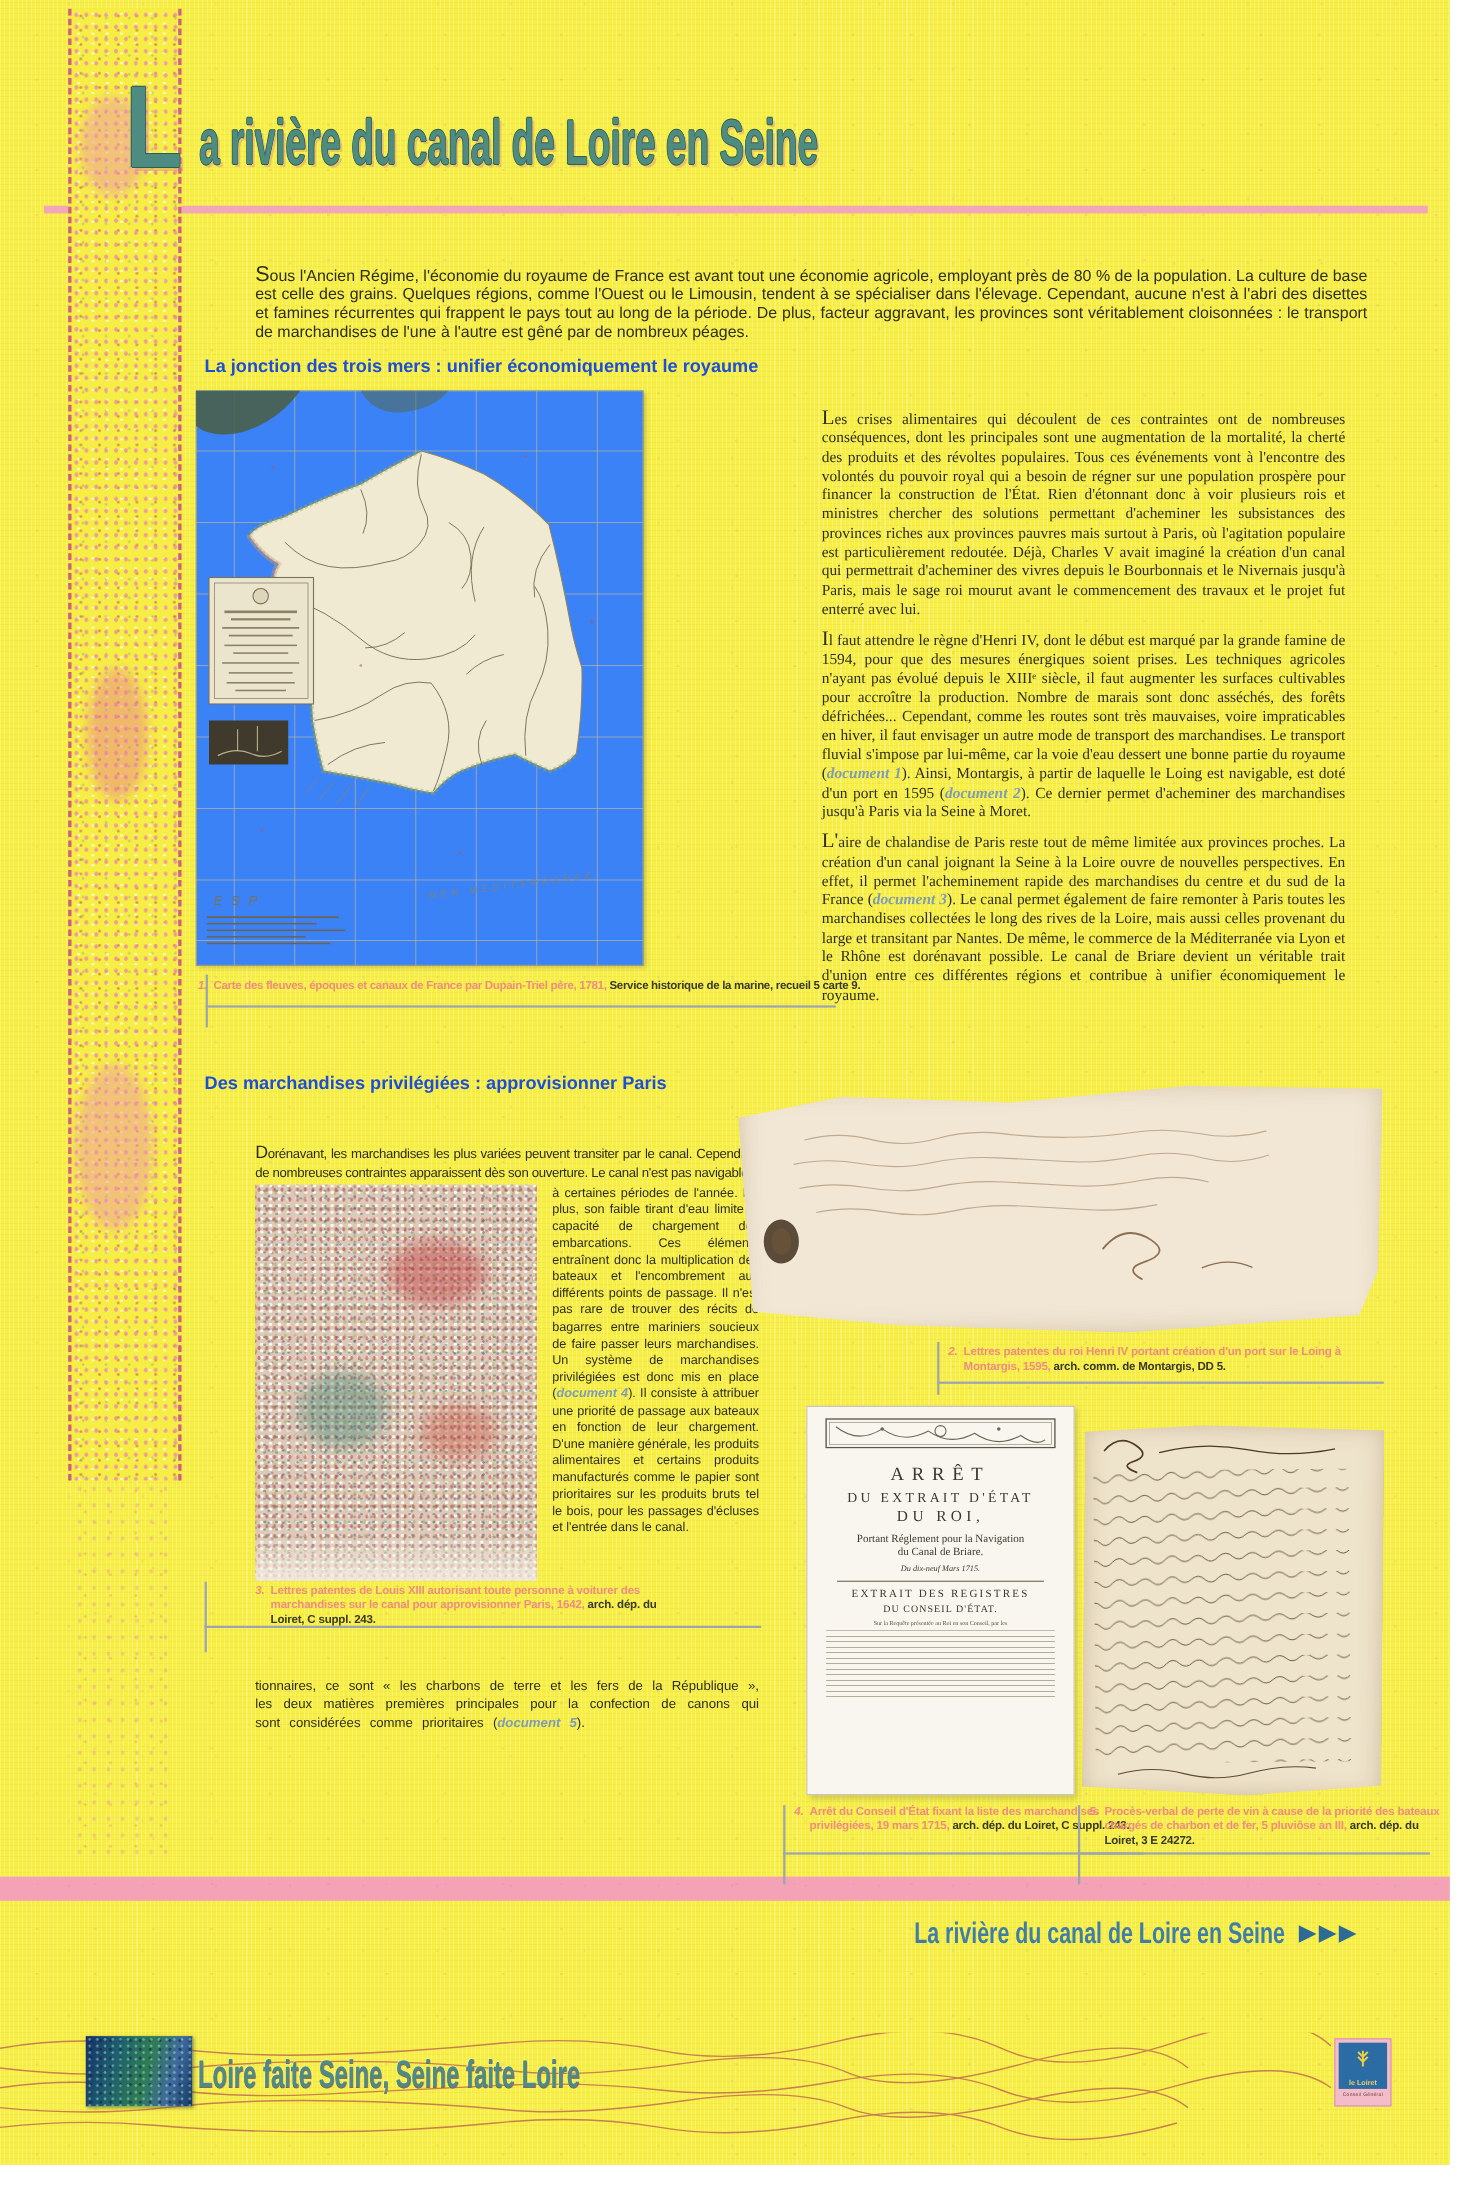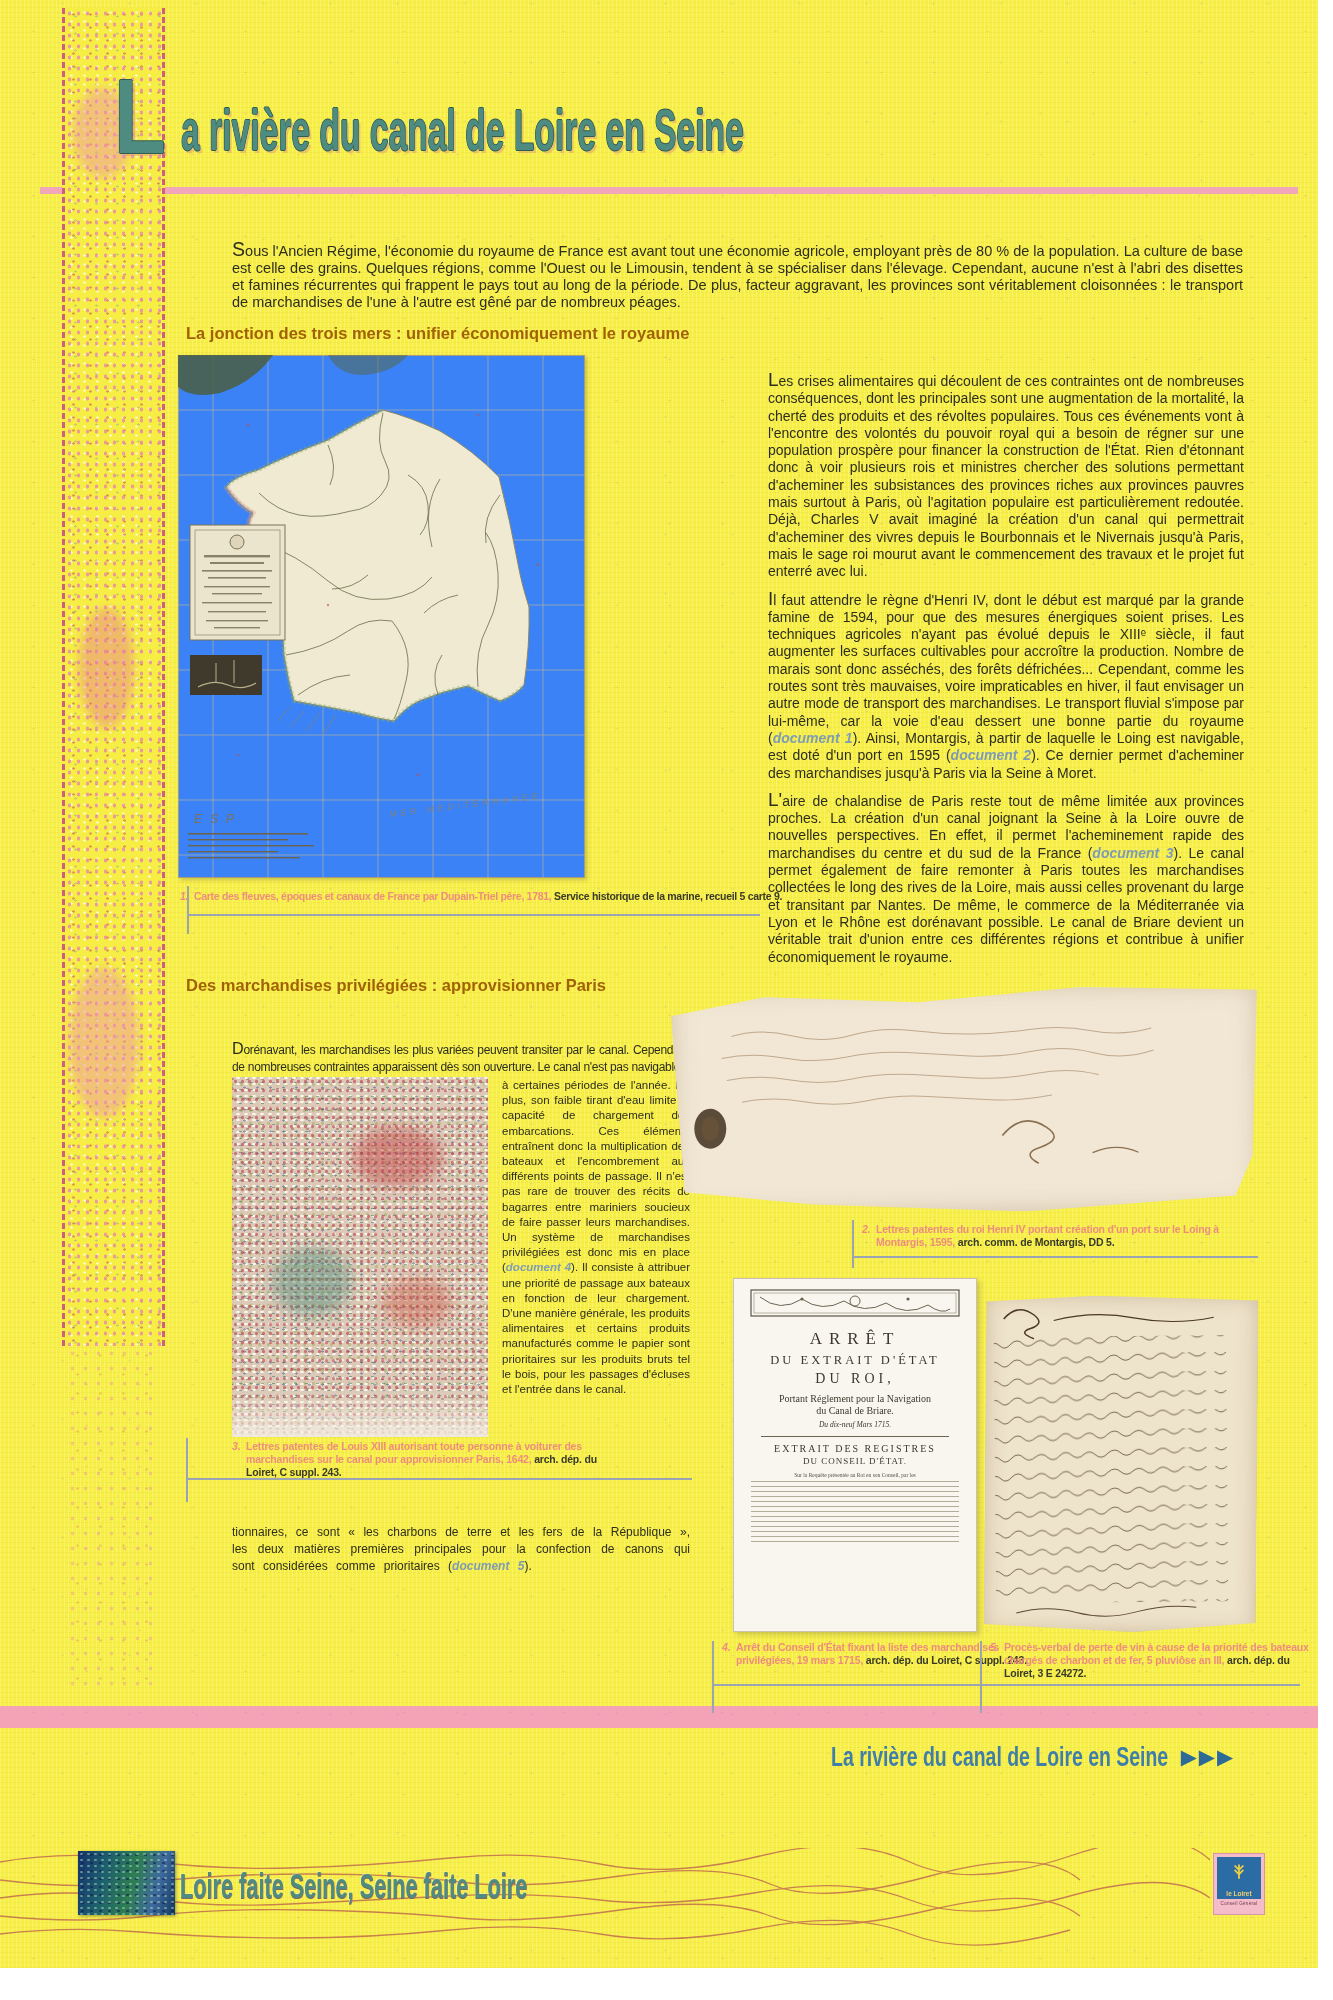--- a/index.html
+++ b/index.html
@@ -37,24 +37,24 @@
     text-shadow:1px 0 #2f5c53,-1px 0 #2f5c53,0 1px #2f5c53,0 -1px #2f5c53,4px 3px 0 rgba(208,118,140,.35);}
   .title-rest{font-size:58px;line-height:.95;font-weight:bold;color:#4e8b80;margin-left:2px;padding-bottom:3px;
     transform:scaleX(.58);transform-origin:left bottom;letter-spacing:0;
     text-shadow:1px 0 #2f5c53,-1px 0 #2f5c53,0 1px #2f5c53,0 -1px #2f5c53,4px 3px 0 rgba(208,118,140,.35);}
   .rule-pink{position:absolute;left:40px;top:187px;width:1258px;height:7px;background:#f2a6ba;z-index:1;}
   .band-pink{position:absolute;left:0;top:1706px;width:1318px;height:22px;background:#f4a3b7;}
   
   .bodytext{font-size:14px;line-height:17.3px;text-align:justify;color:#2e2e1c;}
   .lettrine::first-letter{font-size:135%;}
   .intro{position:absolute;left:232px;top:226px;width:1011px;font-size:14.5px;}
-  .h-section{position:absolute;font-size:16.5px;font-weight:bold;color:#a16207;white-space:nowrap;}
+  .h-section{position:absolute;font-size:16.5px;font-weight:bold;color:#1d4ed8;white-space:nowrap;}
   .h1{left:186px;top:324px;}
   .h2{left:186px;top:976px;}
-  .rightcol{position:absolute;left:768px;top:371px;width:476px;}
+  .rightcol{position:absolute;left:747px;top:371px;width:476px;font-family:Liberation Serif, serif;}
   .rightcol p{margin:0 0 9px 0;}
   .s2intro{position:absolute;left:232px;top:1028px;width:460px;font-size:12px;letter-spacing:-.3px;line-height:17px;}
   .midcol{position:absolute;left:502px;top:1078px;width:188px;font-size:11.5px;line-height:15.2px;}
   .midcol p{margin:0 0 10px 0;}
   .closing{position:absolute;left:232px;top:1512px;width:458px;font-size:12px;line-height:17px;word-spacing:5px;}
   .doclink{color:#7e9cb4;font-weight:bold;font-style:italic;}
   
   .cap{position:absolute;font-size:10.5px;line-height:12.8px;font-weight:bold;letter-spacing:-.2px;padding-left:14px;}
   .cap .cap-no{position:absolute;left:0;top:0;color:#ee8d7f;font-style:italic;}
   .cap-main{color:#ee8d7f;}

